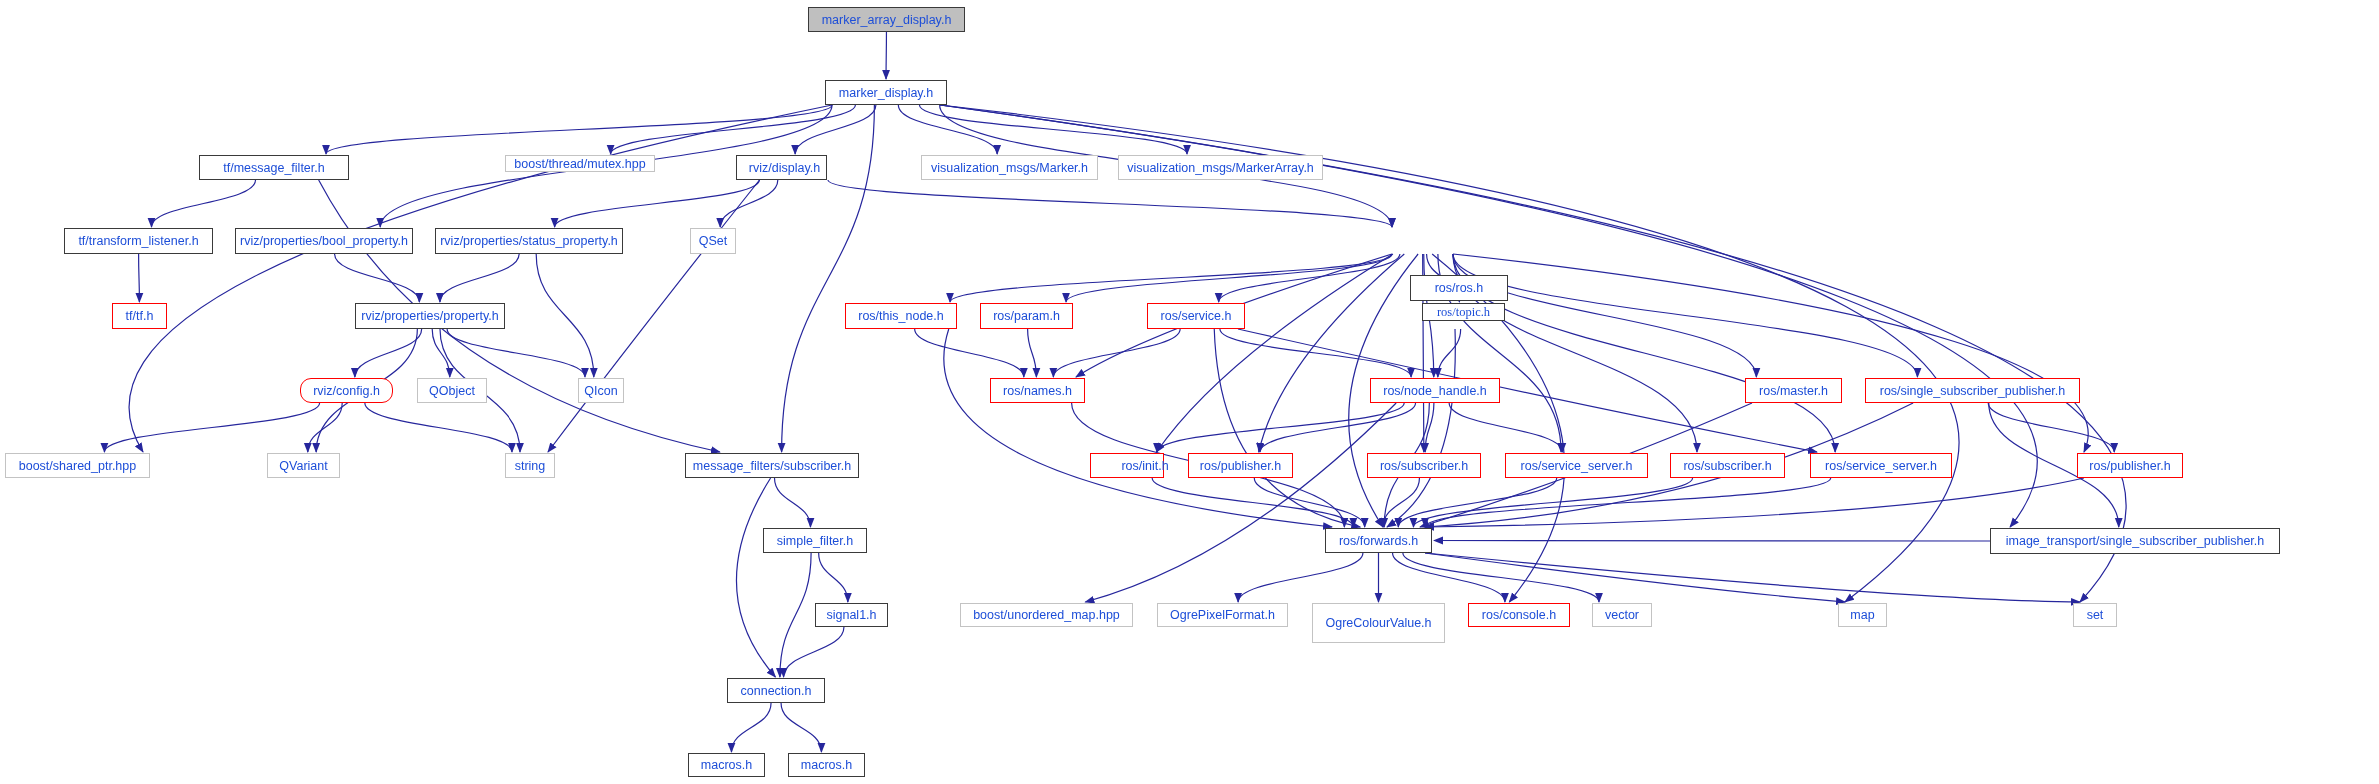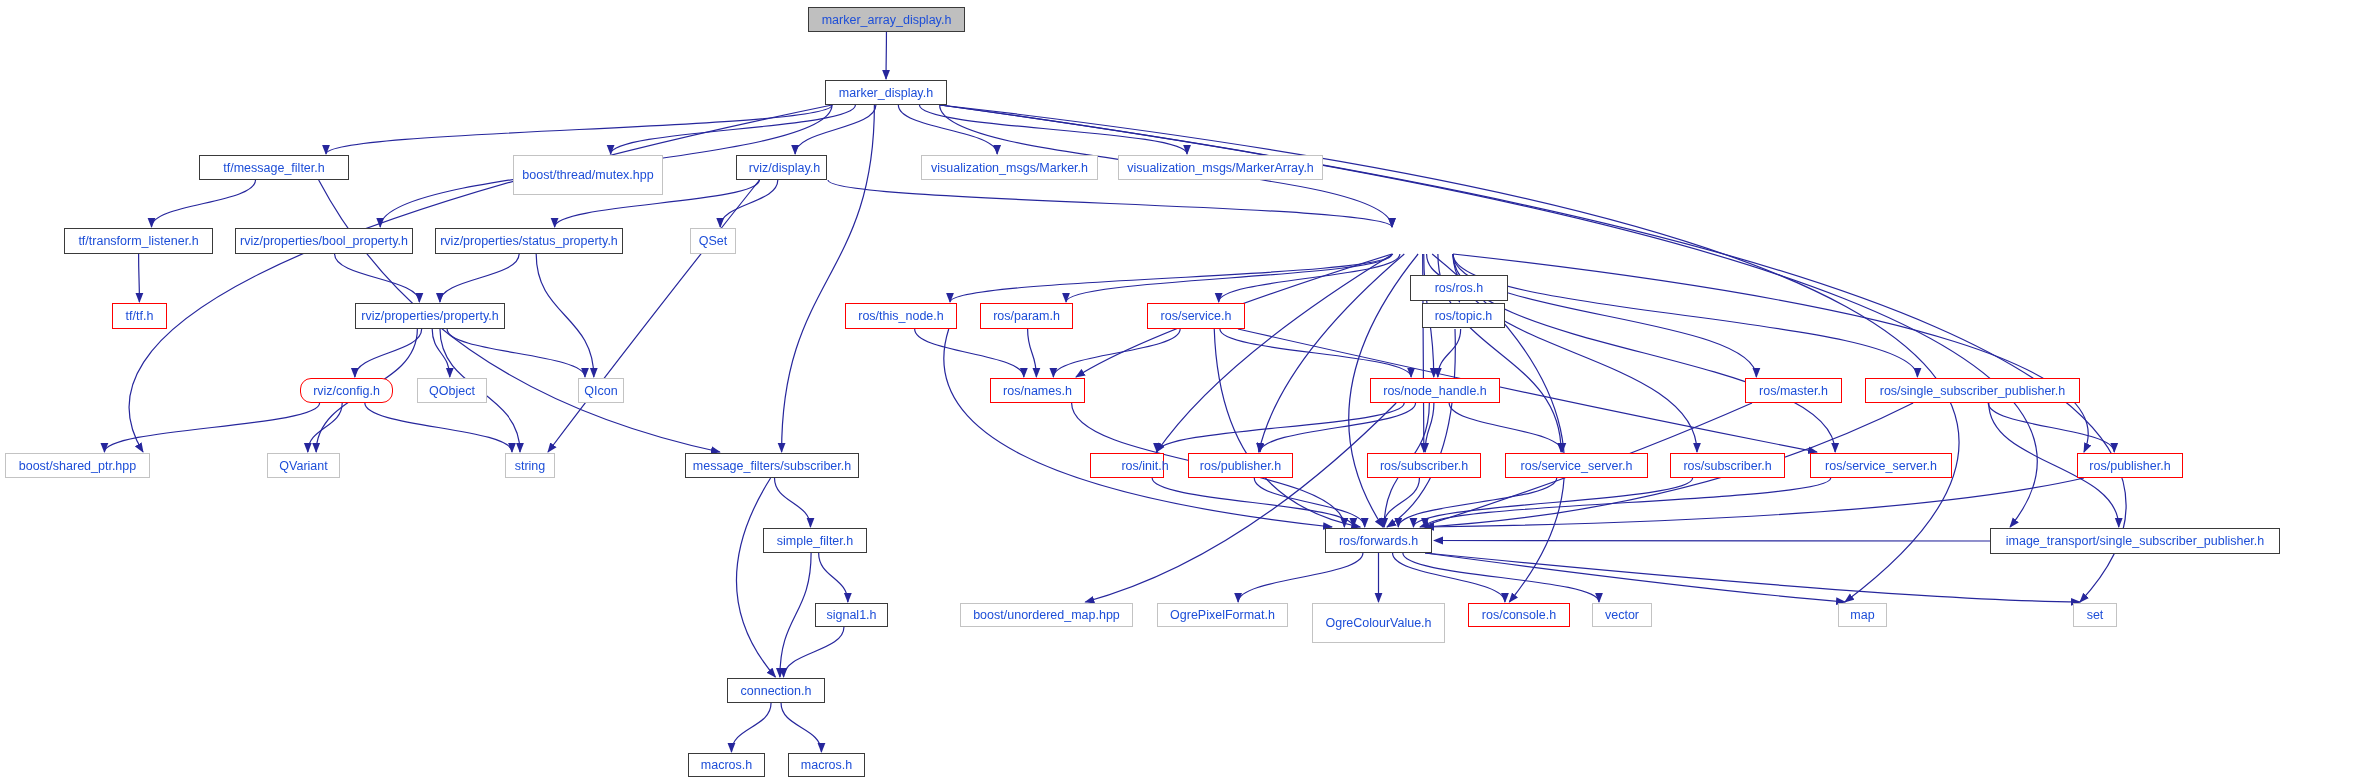--- a/index.html
+++ b/index.html
@@ -125,35 +125,35 @@
         <path d="M1402.85,553 C1402.85,577.5 1599,577.5 1599,602" class="edge" stroke="#26269c" marker-end="url(#arrow)"></path>
         <path d="M1425,553 Q1700,590 1845,602" class="edge" stroke="#26269c" marker-end="url(#arrow)"></path>
         <path d="M1425,553 Q1900,600 2080,602" class="edge" stroke="#26269c" marker-end="url(#arrow)"></path>
         <path d="M1990,541 L1434,540.5" class="edge" stroke="#26269c" marker-end="url(#arrow)"></path>
       </g>
   </svg>
   <div id="node-layer">
       <div class="node root" style="left: 808px; top: 7px; width: 157px; height: 25px;">marker_array_display.h</div>
       <div class="node internal" style="left: 825px; top: 80px; width: 122px; height: 25px;">marker_display.h</div>
       <div class="node internal" style="left: 199px; top: 155px; width: 150px; height: 25px;">tf/message_filter.h</div>
-      <div class="node external" style="left: 505px; top: 155px; width: 150px; height: 40px; margin-left: 8px;">boost/thread/mutex.hpp</div>
+      <div class="node external" style="left: 505px; top: 155px; width: 150px; height: 17px;">boost/thread/mutex.hpp</div>
       <div class="node internal" style="left: 736px; top: 155px; width: 91px; height: 25px; padding-left: 6px;">rviz/display.h</div>
       <div class="node external" style="left: 921px; top: 155px; width: 177px; height: 25px;">visualization_msgs/Marker.h</div>
       <div class="node external" style="left: 1118px; top: 155px; width: 205px; height: 25px;">visualization_msgs/MarkerArray.h</div>
       <div class="node internal" style="left: 64px; top: 228px; width: 149px; height: 26px;">tf/transform_listener.h</div>
       <div class="node internal" style="left: 235px; top: 228px; width: 178px; height: 26px;">rviz/properties/bool_property.h</div>
       <div class="node internal" style="left: 435px; top: 228px; width: 188px; height: 26px;">rviz/properties/status_property.h</div>
       <div class="node external" style="left: 690px; top: 228px; width: 46px; height: 26px;">QSet</div>
       <div class="node internal" style="left: 1410px; top: 228px; width: 98px; height: 26px; margin-top: 47px;">ros/ros.h</div>
       <div class="node truncated" style="left: 112px; top: 303px; width: 55px; height: 26px;">tf/tf.h</div>
       <div class="node internal" style="left: 355px; top: 303px; width: 150px; height: 26px;">rviz/properties/property.h</div>
       <div class="node truncated" style="left: 845px; top: 303px; width: 112px; height: 26px;">ros/this_node.h</div>
       <div class="node truncated" style="left: 980px; top: 303px; width: 93px; height: 26px;">ros/param.h</div>
       <div class="node truncated" style="left: 1147px; top: 303px; width: 98px; height: 26px;">ros/service.h</div>
-      <div class="node internal" style="left: 1422px; top: 303px; width: 83px; height: 25px;">ros/topic.h</div>
+      <div class="node internal" style="left: 1422px; top: 303px; width: 83px; height: 18px; font-family: Liberation Serif, serif;">ros/topic.h</div>
       <div class="node truncated" style="left: 300px; top: 378px; width: 93px; height: 25px; border-radius: 11px;">rviz/config.h</div>
       <div class="node external" style="left: 417px; top: 378px; width: 70px; height: 25px;">QObject</div>
       <div class="node external" style="left: 578px; top: 378px; width: 46px; height: 25px;">QIcon</div>
       <div class="node truncated" style="left: 990px; top: 378px; width: 95px; height: 25px;">ros/names.h</div>
       <div class="node truncated" style="left: 1370px; top: 378px; width: 130px; height: 25px;">ros/node_handle.h</div>
       <div class="node truncated" style="left: 1745px; top: 378px; width: 97px; height: 25px;">ros/master.h</div>
       <div class="node truncated" style="left: 1865px; top: 378px; width: 215px; height: 25px;">ros/single_subscriber_publisher.h</div>
       <div class="node external" style="left: 5px; top: 453px; width: 145px; height: 25px;">boost/shared_ptr.hpp</div>
       <div class="node external" style="left: 267px; top: 453px; width: 73px; height: 25px;">QVariant</div>
       <div class="node external" style="left: 505px; top: 453px; width: 50px; height: 25px;">string</div>

